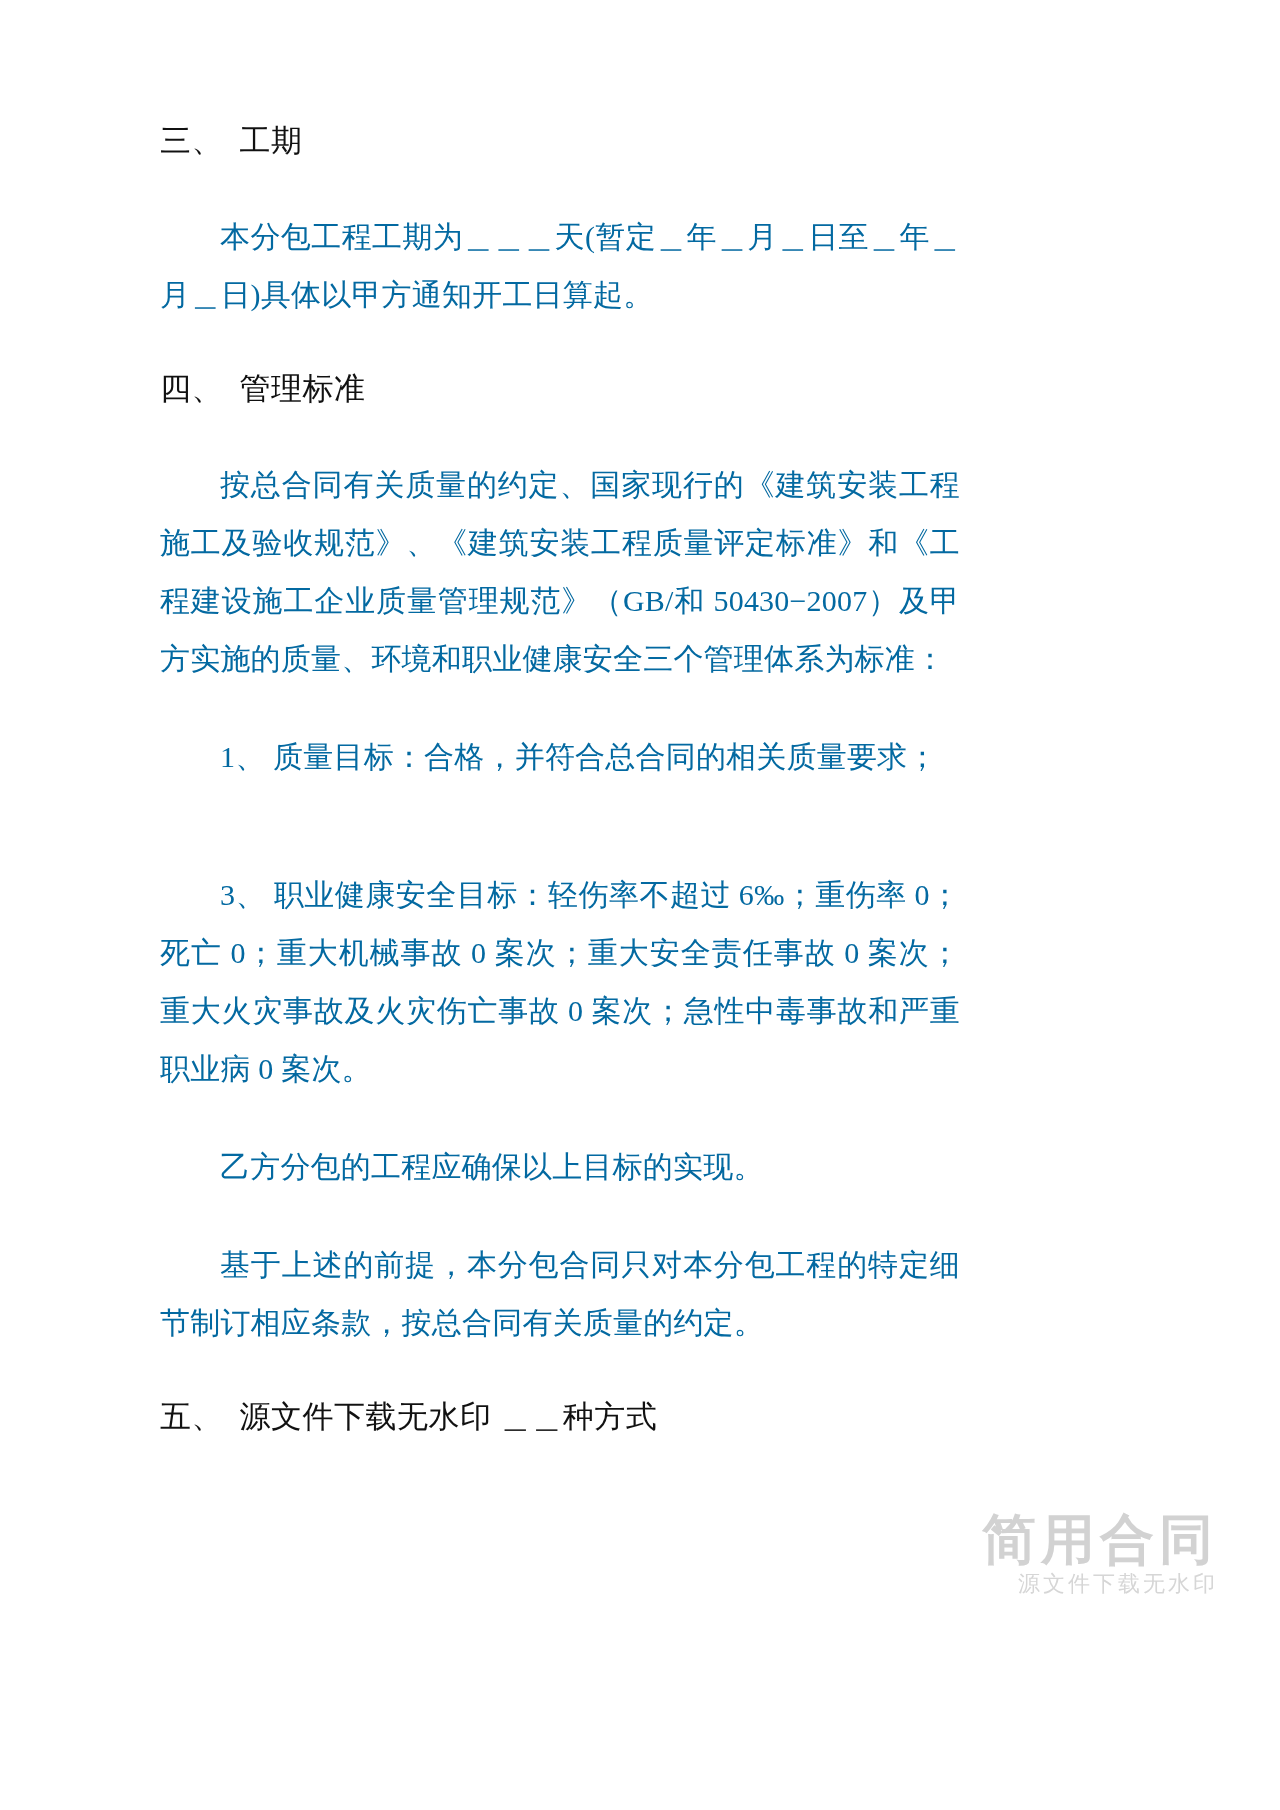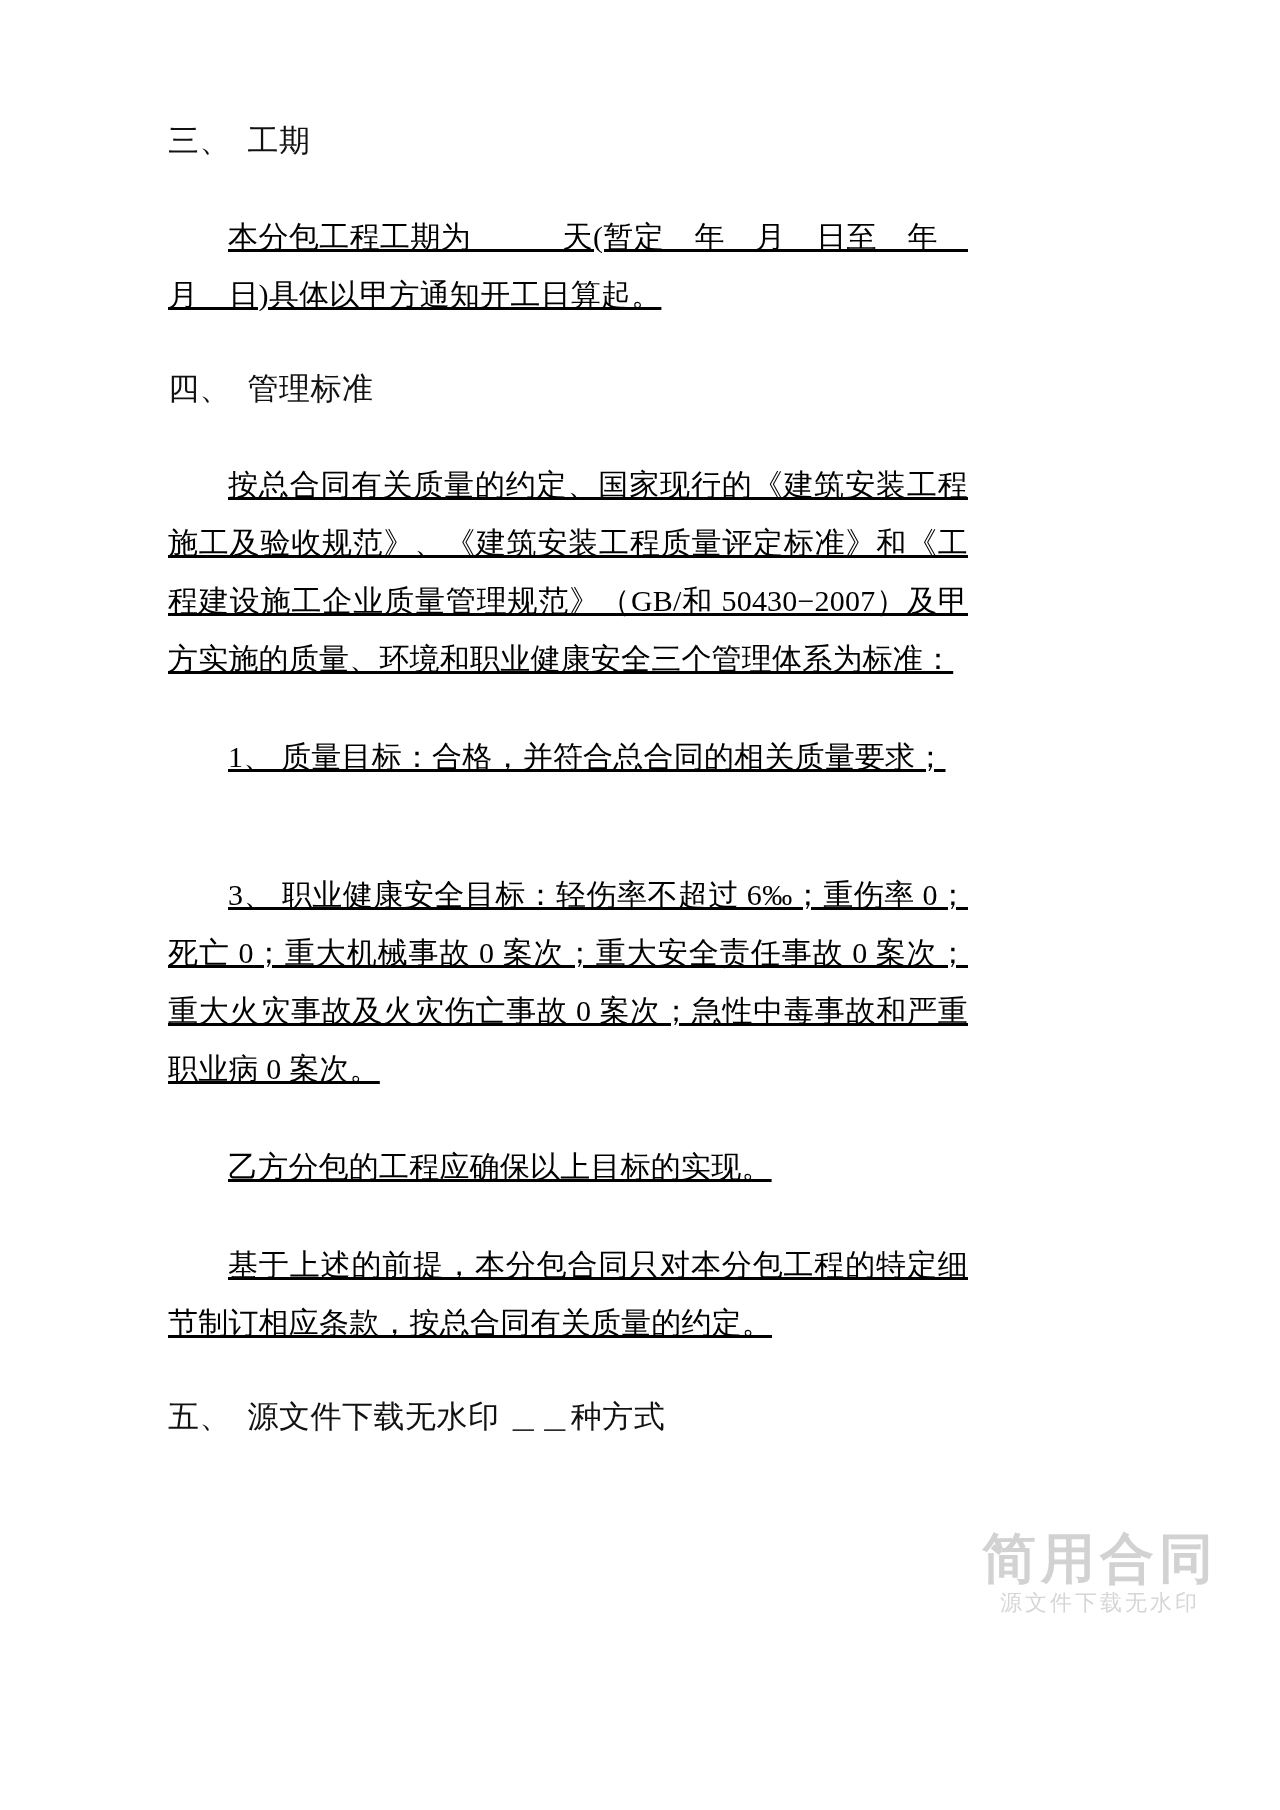--- a/index.html
+++ b/index.html
@@ -20,64 +20,63 @@
     position: relative;
     width: 1280px;
     height: 1810px;
     background: #ffffff;
     box-sizing: border-box;
     padding: 0;
   }
 
   .content {
     position: absolute;
-    left: 168px;
+    left: 160px;
     top: 0;
     width: 800px;
   }
 
   
   .heading {
     font-size: 31px;
     line-height: 1.35;
     color: #111111;
     white-space: pre;
     letter-spacing: 0.5px;
     font-weight: 400;
   }
 
   
   .para {
     font-size: 30px;
     line-height: 58px;
-    color: #000000;
+    color: #0369a1;
     text-align: justify;
     text-justify: inter-ideograph;
     letter-spacing: 0.2px;
-    text-decoration: underline;
   }
   .para.indent {
     text-indent: 2em;
   }
   .para.listitem {
     text-indent: 2em;
   }
 
   
   .sp-h1 { height: 120px; }
   .sp-a  { height: 46px; }
   .sp-b  { height: 44px; }
   .sp-c  { height: 40px; }
 
   
   .watermark {
     position: absolute;
     right: 62px;
-    bottom: 192px;
-    text-align: center;
+    bottom: 211px;
+    text-align: right;
     pointer-events: none;
     user-select: none;
   }
   .watermark .wm-main {
     font-family: "DejaVu Sans", sans-serif;
     font-size: 54px;
     font-weight: 700;
     color: #d2d2d2;
     letter-spacing: 5px;
     line-height: 1.05;

